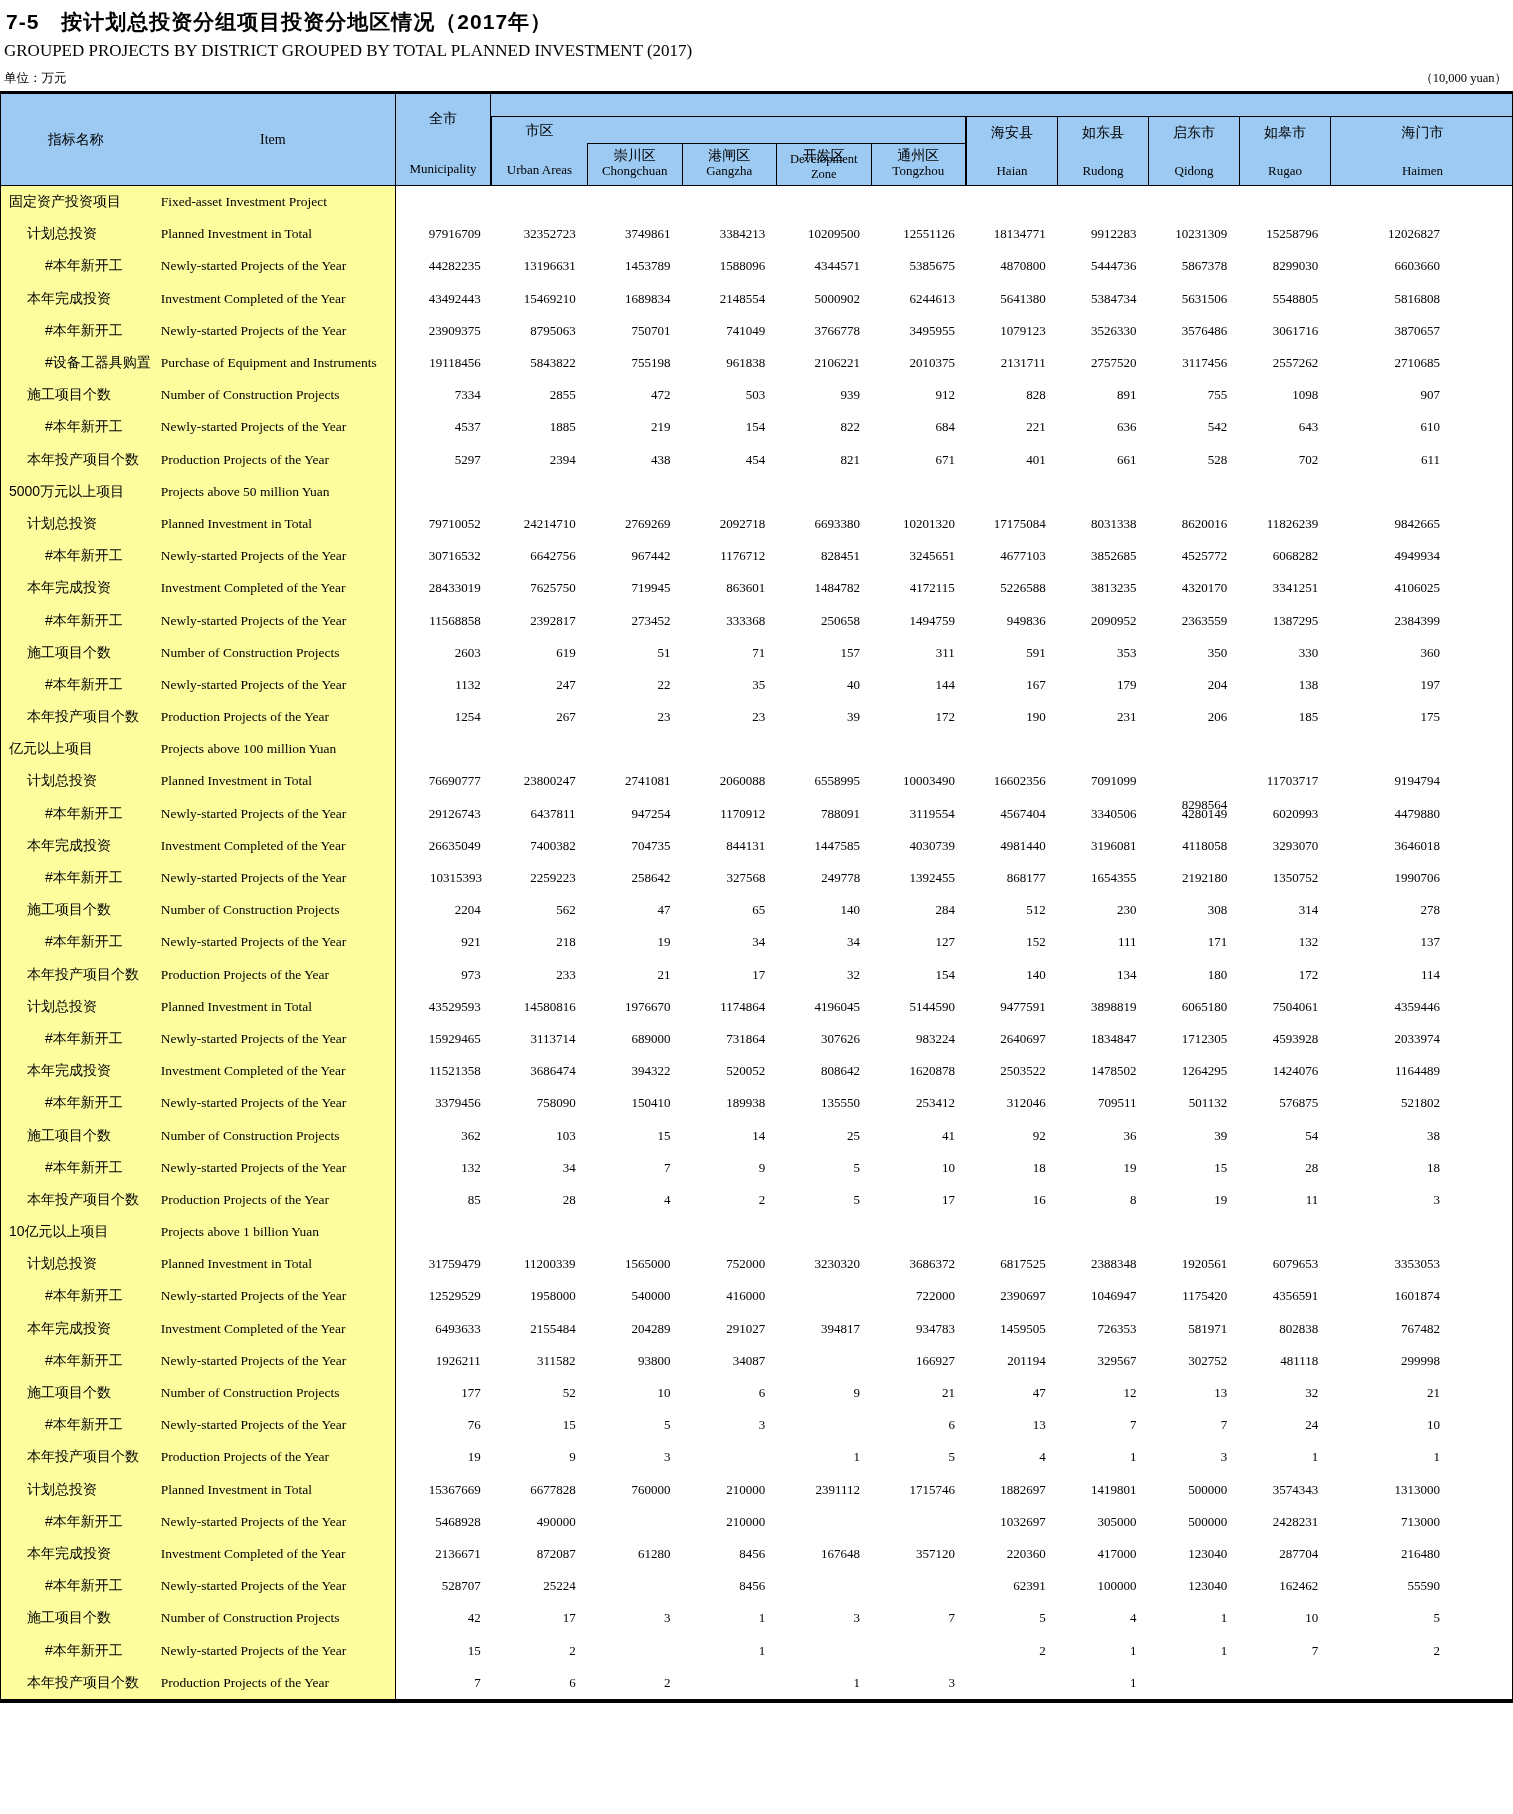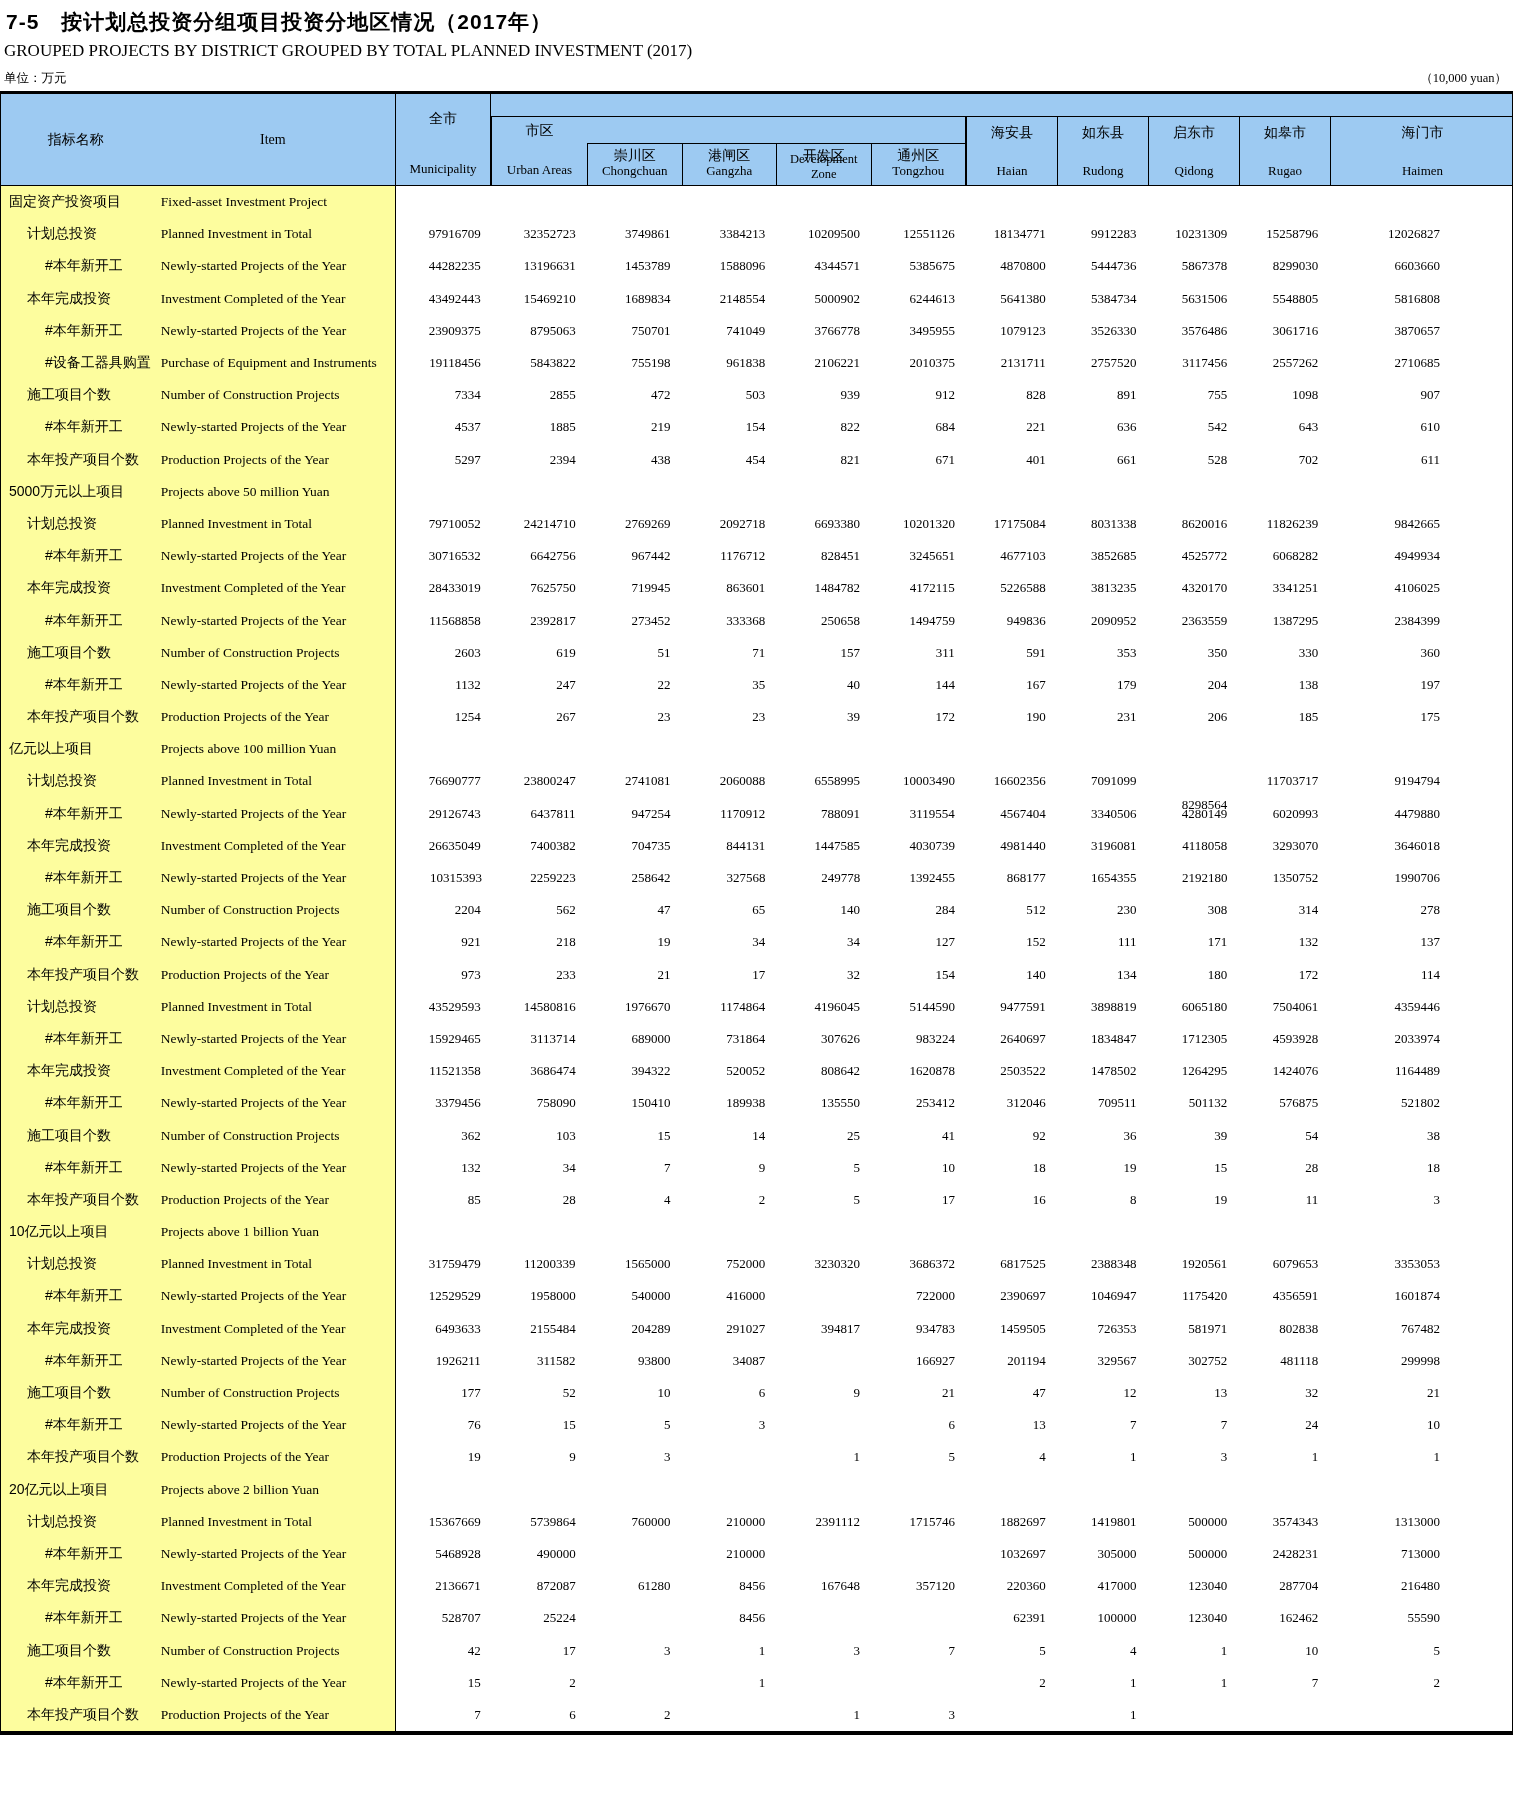--- a/index.html
+++ b/index.html
@@ -844,42 +844,25 @@
           <div class="val" style="width: 95px;">1</div>
           <div class="val" style="width: 95px;">5</div>
           <div class="val" style="width: 91px;">4</div>
           <div class="val" style="width: 91px;">1</div>
           <div class="val" style="width: 91px;">3</div>
           <div class="val" style="width: 91px;">1</div>
           <div class="val" style="width: 184px; padding-right: 72px;">1</div>
         </div>
         <div class="row">
           <div class="lab">
-            <div class="lab-cn ind0">20亿元以上项目</div>
-            <div class="lab-en">Projects above 2 billion Yuan</div>
-          </div>
-          <div class="val" style="width: 95px;"></div>
-          <div class="val" style="width: 95px;"></div>
-          <div class="val" style="width: 95px;"></div>
-          <div class="val" style="width: 95px;"></div>
-          <div class="val" style="width: 95px;"></div>
-          <div class="val" style="width: 95px;"></div>
-          <div class="val" style="width: 91px;"></div>
-          <div class="val" style="width: 91px;"></div>
-          <div class="val" style="width: 91px;"></div>
-          <div class="val" style="width: 91px;"></div>
-          <div class="val" style="width: 184px; padding-right: 72px;"></div>
-        </div>
-        <div class="row">
-          <div class="lab">
             <div class="lab-cn ind1">计划总投资</div>
             <div class="lab-en">Planned Investment in Total</div>
           </div>
           <div class="val" style="width: 95px;">15367669</div>
-          <div class="val" style="width: 95px;">5739864</div>
+          <div class="val" style="width: 95px;">6677828</div>
           <div class="val" style="width: 95px;">760000</div>
           <div class="val" style="width: 95px;">210000</div>
           <div class="val" style="width: 95px;">2391112</div>
           <div class="val" style="width: 95px;">1715746</div>
           <div class="val" style="width: 91px;">1882697</div>
           <div class="val" style="width: 91px;">1419801</div>
           <div class="val" style="width: 91px;">500000</div>
           <div class="val" style="width: 91px;">3574343</div>
           <div class="val" style="width: 184px; padding-right: 72px;">1313000</div>
         </div>

